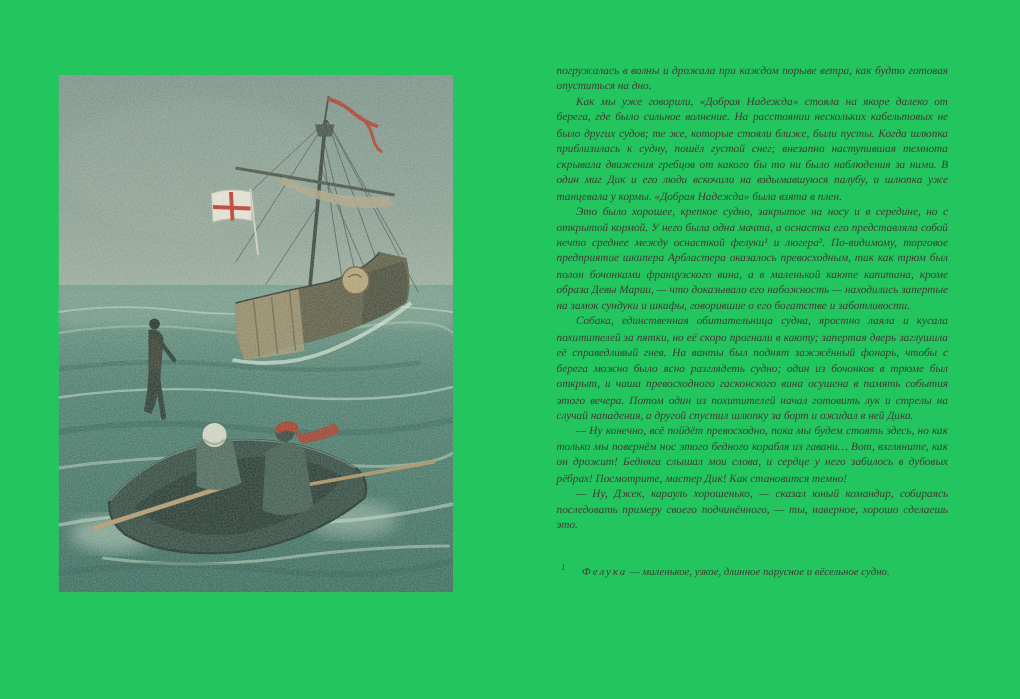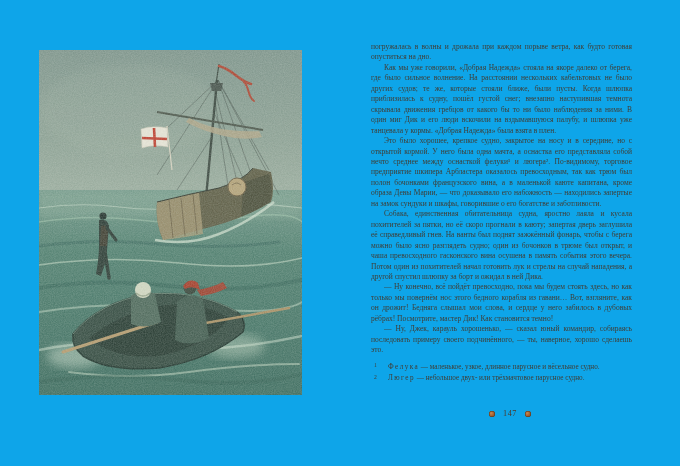--- a/index.html
+++ b/index.html
@@ -8,21 +8,22 @@
     width: 680px;
     height: 466px;
     background: #ffffff;
     overflow: hidden;
     font-family: "Liberation Serif", "DejaVu Serif", serif;
   }
   .spread {
     position: relative;
     width: 680px;
     height: 466px;
-    background: #0ea5e9;
+    background: #22c55e;
+    font-style: italic;
   }
   
   .illustration {
     position: absolute;
     left: 39px;
     top: 50px;
     width: 263px;
     height: 345px;
     overflow: hidden;
   }
@@ -38,21 +39,21 @@
     font-size: 7.5px;
     line-height: 10.45px;
     text-align: justify;
     hyphens: auto;
     -webkit-hyphens: auto;
   }
   .para { margin: 0; text-indent: 13px; }
   .para.first { text-indent: 0; }
 
   .footnotes {
-    margin-top: 6px;
+    margin-top: 20px;
     font-size: 7.2px;
     line-height: 11.6px;
     text-align: left;
   }
   .footnote { display: flex; align-items: flex-start; }
   .fn-marker {
     flex: 0 0 17px;
     padding-left: 3px;
     font-size: 5.6px;
     line-height: 11.6px;
@@ -236,26 +237,17 @@
     <p class="para">Это было хорошее, крепкое судно, закрытое на носу и в середине, но с открытой кормой. У него была одна мачта, а оснастка его представляла собой нечто среднее между оснасткой фелуки¹ и люгера². По-видимому, торговое предприятие шкипера Арбластера оказалось превосходным, так как трюм был полон бочонками французского вина, а в маленькой каюте капитана, кроме образа Девы Марии, — что доказывало его набожность — находились запертые на замок сундуки и шкафы, говорившие о его богатстве и заботливости.</p>
     <p class="para">Собака, единственная обитательница судна, яростно лаяла и кусала похитителей за пятки, но её скоро прогнали в каюту; запертая дверь заглушила её справедливый гнев. На ванты был поднят зажжённый фонарь, чтобы с берега можно было ясно разглядеть судно; один из бочонков в трюме был открыт, и чаша превосходного гасконского вина осушена в память события этого вечера. Потом один из похитителей начал готовить лук и стрелы на случай нападения, а другой спустил шлюпку за борт и ожидал в ней Дика.</p>
     <p class="para">— Ну конечно, всё пойдёт превосходно, пока мы будем стоять здесь, но как только мы повернём нос этого бедного корабля из гавани… Вот, взгляните, как он дрожит! Бедняга слышал мои слова, и сердце у него забилось в дубовых рёбрах! Посмотрите, мастер Дик! Как становится темно!</p>
     <p class="para">— Ну, Джек, карауль хорошенько, — сказал юный командир, собираясь последовать примеру своего подчинённого, — ты, наверное, хорошо сделаешь это.</p>
 
     <div class="footnotes">
       <div class="footnote">
         <span class="fn-marker">1</span>
         <span class="fn-body"><span class="fn-term">Фелука</span> <span>— маленькое, узкое, длинное парусное и вёсельное судно.</span></span>
       </div>
-      <div class="footnote">
-        <span class="fn-marker">2</span>
-        <span class="fn-body"><span class="fn-term">Люгер</span> <span>— небольшое двух- или трёхмачтовое парусное судно.</span></span>
-      </div>
     </div>
   </div>
 
-  <div class="folio">
-    <span class="folio-dot"></span>
-    <span class="folio-num">147</span>
-    <span class="folio-dot"></span>
-  </div>
 
 </div>
 
 </body></html>

